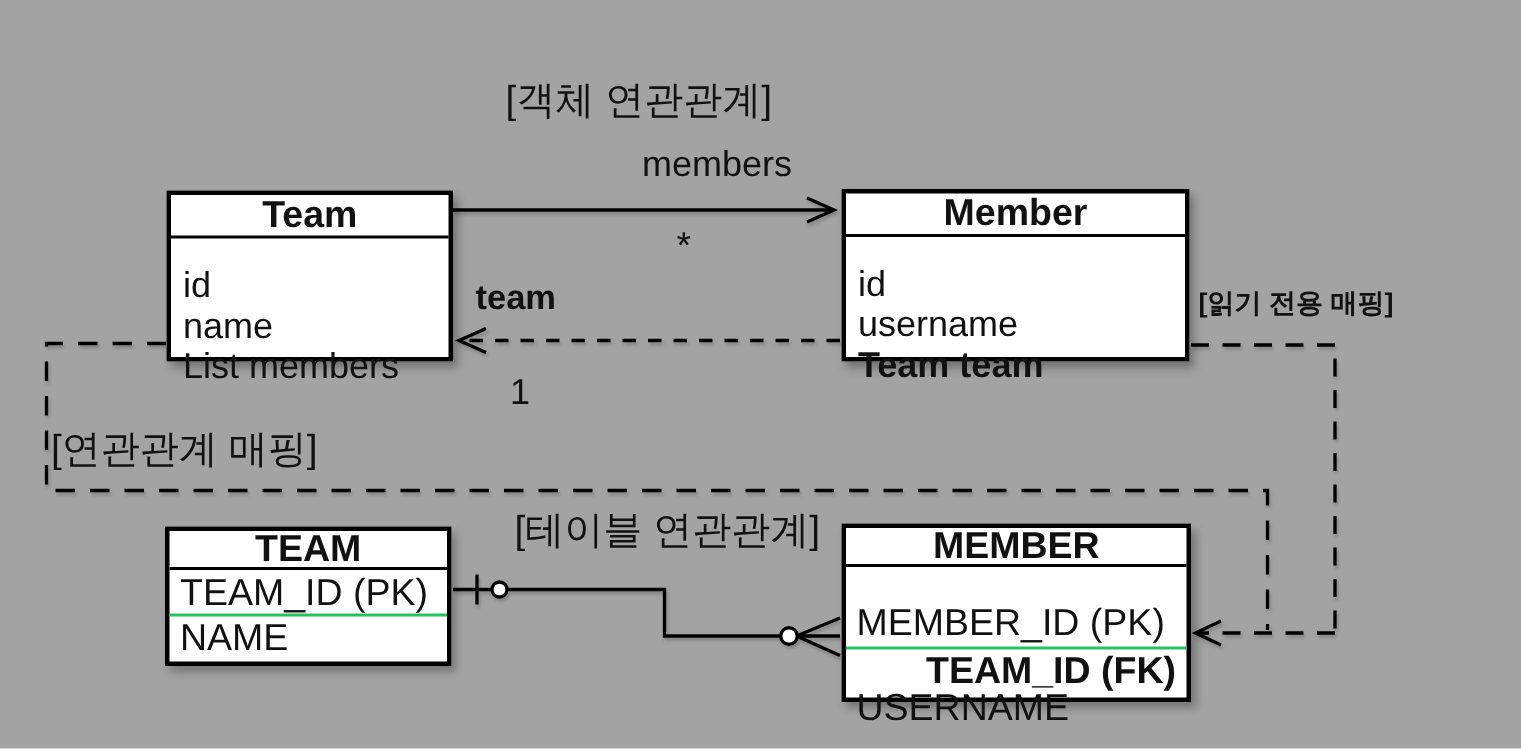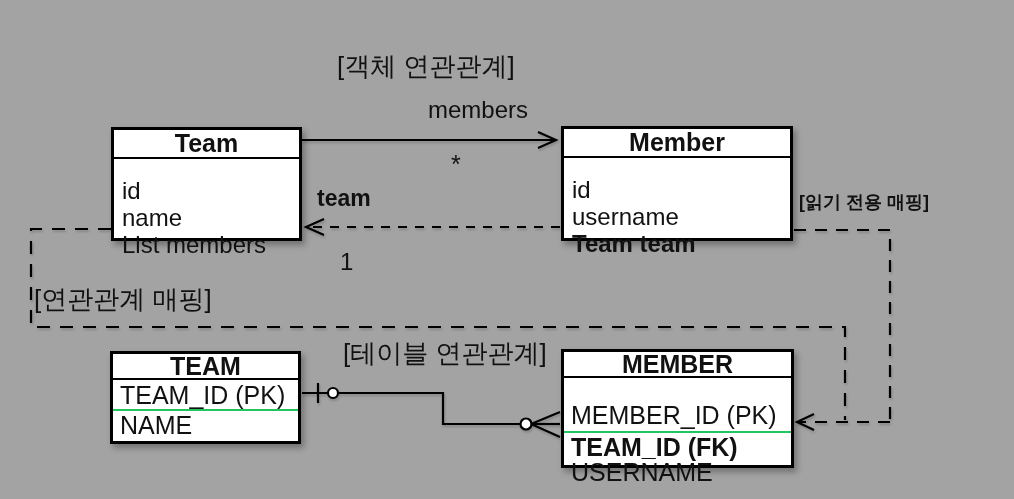--- a/index.html
+++ b/index.html
@@ -84,17 +84,17 @@
 
   <div class="box" style="left:110px;top:351px;width:191px;height:93px;">
     <div class="hdr tbl-hdr">TEAM</div>
     <div class="tbl-row bb" style="height:31px;line-height:30px;">TEAM_ID (PK)</div>
     <div class="tbl-row" style="height:30px;line-height:29px;">NAME</div>
   </div>
 
   <div class="box" style="left:561px;top:349px;width:233px;height:119px;">
     <div class="hdr tbl-hdr">MEMBER</div>
     <div class="tbl-row bb" style="height:34px;line-height:33px;margin-top:21px;">MEMBER_ID (PK)</div>
-    <div class="tbl-row bold" style="height:27px;line-height:28px;">TEAM_ID (FK)</div>
+    <div class="tbl-row bold" style="height:27px;line-height:28px;text-align:right;">TEAM_ID (FK)</div>
     <div class="tbl-row" style="height:26px;line-height:25px;">USERNAME</div>
   </div>
 
 </div>
 
 </body></html>

